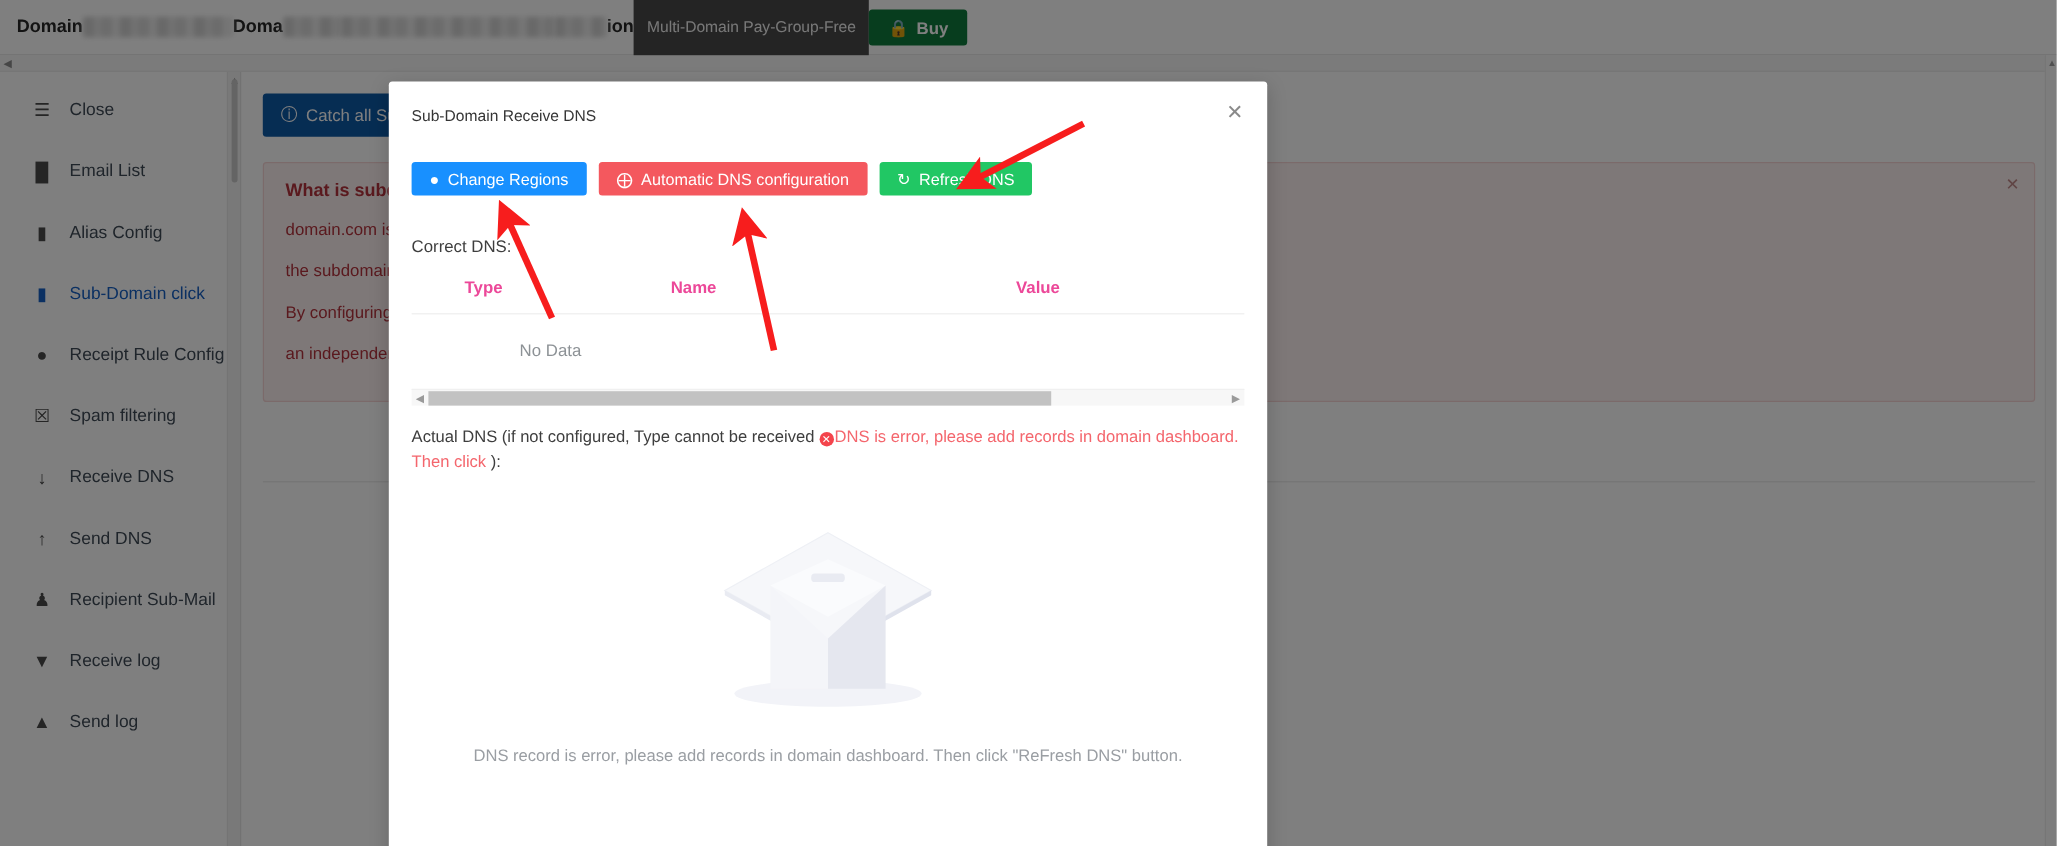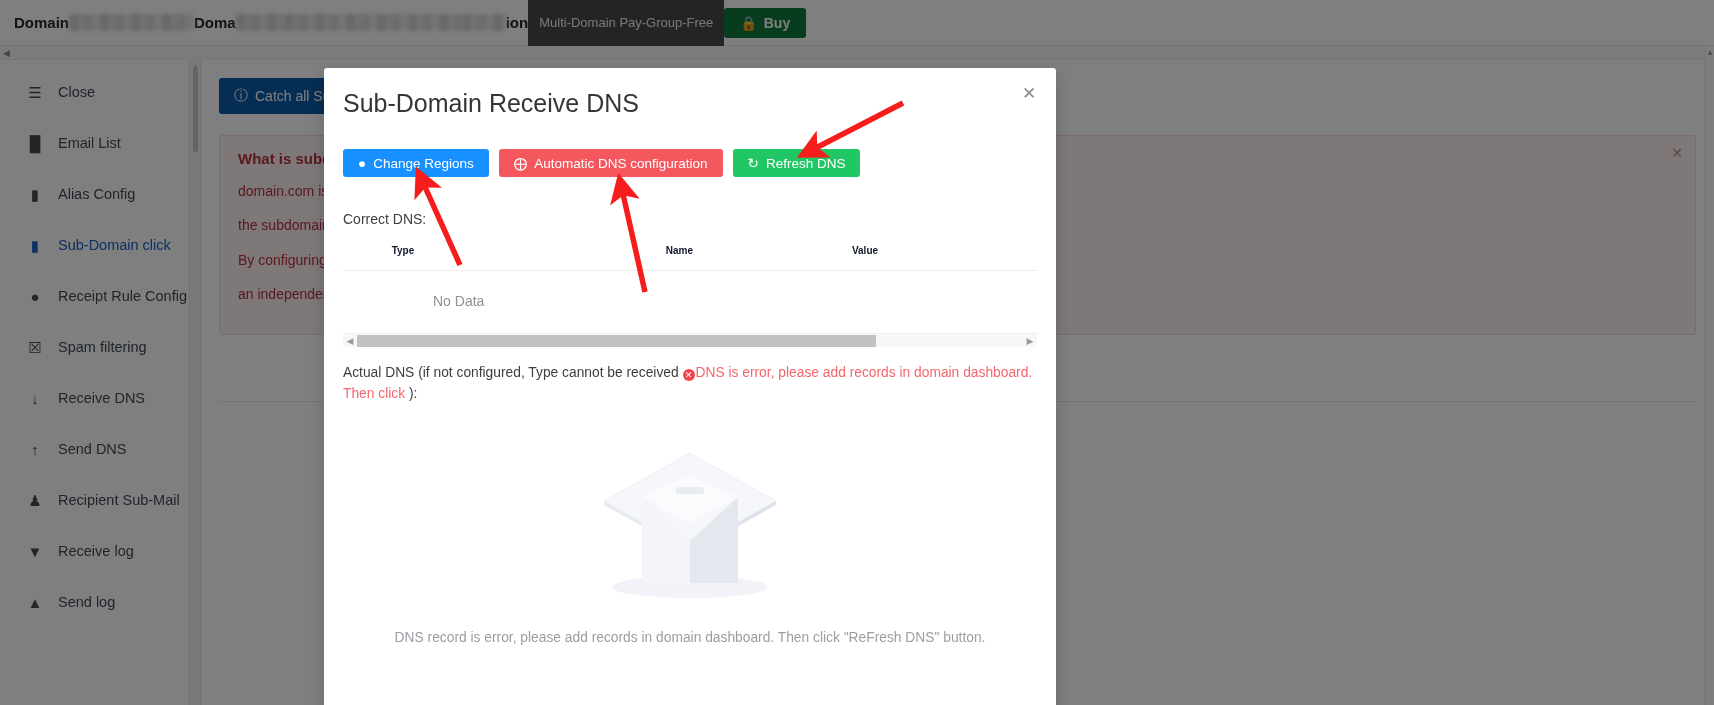--- a/index.html
+++ b/index.html
@@ -122,40 +122,40 @@
     box-shadow: 0 4px 16px rgba(0,0,0,.18);
     overflow: hidden;
   }
   .modal-close {
     position: absolute; top: 14px; right: 16px; width: 22px; height: 22px;
     font-size: 17px; color: #8a8a8a; cursor: pointer;
     display: flex; align-items: center; justify-content: center;
     background: none; border: none; padding: 0;
   }
   .modal-title {
-    font-size: 25px; color: #353535; font-weight: normal;
+    font-size: 13px; color: #353535; font-weight: normal;
     padding: 21px 24px 0 19px; margin: 0;
   }
   .modal-body { padding: 0 19px; }
   .btn-row { display: flex; gap: 10px; margin-top: 31px; }
   .m-btn {
     border: none; border-radius: 3px; color: #fff; font-size: 13.5px;
     padding: 0 15px; height: 28px; cursor: pointer;
     display: inline-flex; align-items: center; gap: 7px; white-space: nowrap;
   }
   .m-btn.blue  { background: #1890ff; }
   .m-btn.red   { background: #f4585e; }
   .m-btn.green { background: #21c764; }
   .label-line { font-size: 14px; color: #3e3e3e; margin-top: 34px; }
 
   .dns-table { margin-top: 8px; }
   .dns-head { display: flex; border-bottom: 1px solid #eeeeee; padding: 10px 0 14px; }
-  .dns-th { font-size: 10px; font-weight: bold; color: #0f172a; text-align: center; }
+  .dns-th { font-size: 14px; font-weight: bold; color: #ec4899; text-align: center; }
   .dns-th.type  { width: 120px; }
-  .dns-th.name  { width: 230px; text-align: right; }
+  .dns-th.name  { width: 230px; }
   .dns-th.value { flex: 1; }
   .dns-nodata {
     padding: 22px 0 24px; 
     font-size: 14px; color: #8d9296;
   }
   .dns-nodata .nd-inner { display: inline-block; transform: translateX(90px); }
 
   .hscroll {
     position: relative; height: 14px; background: #f7f7f7;
     border-top: 1px solid #f0f0f0; display: flex; align-items: center;

